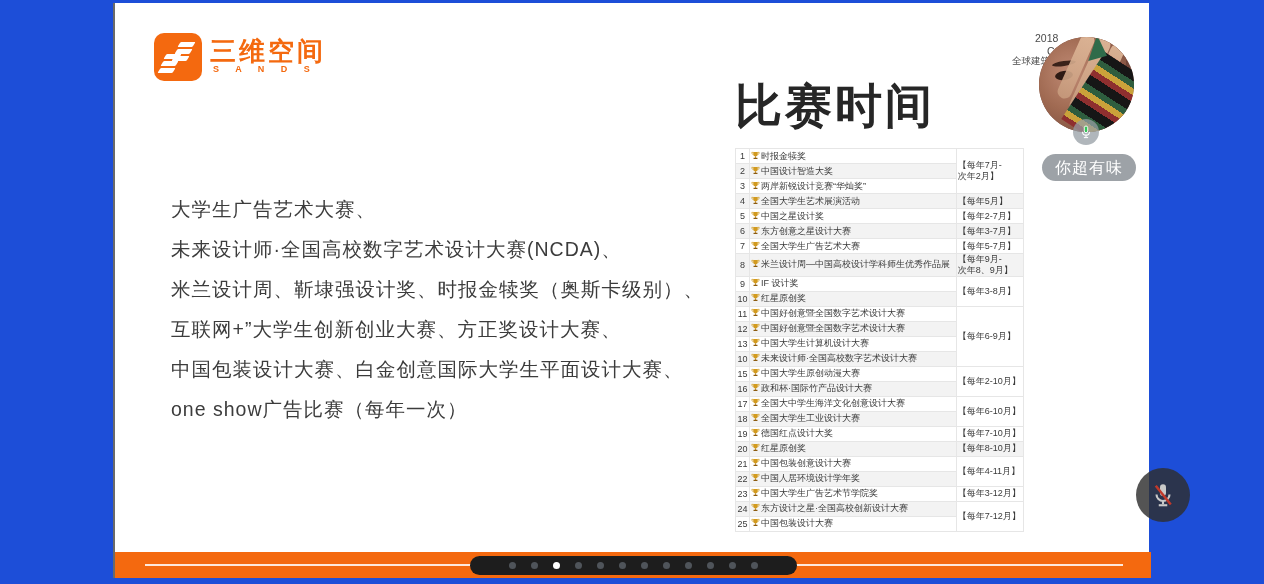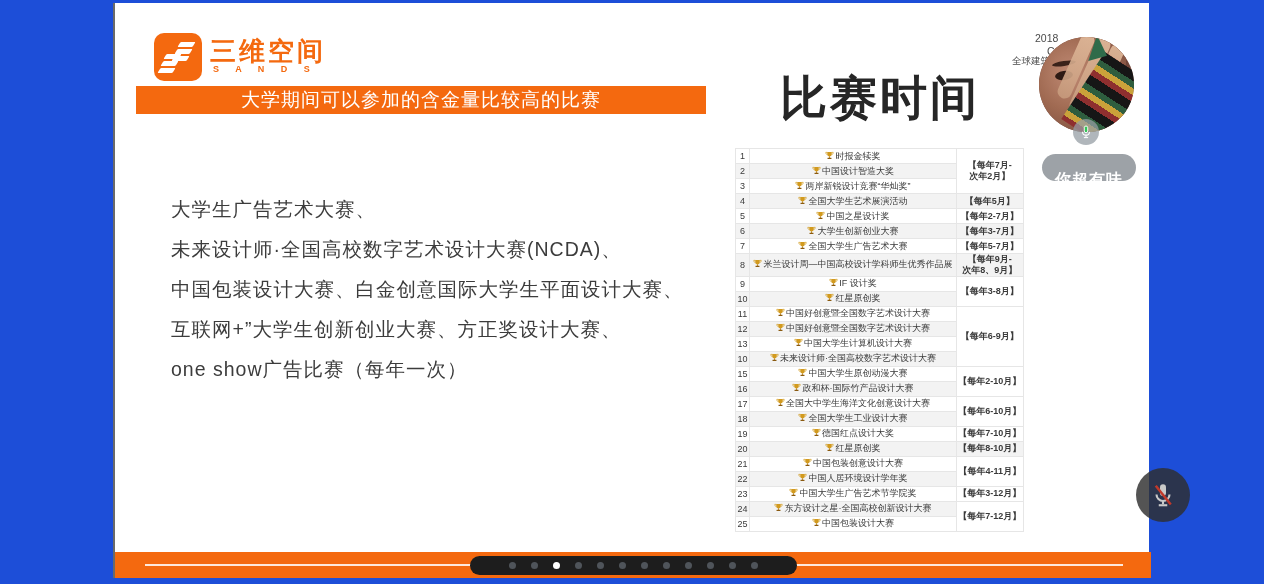--- a/index.html
+++ b/index.html
@@ -26,34 +26,34 @@
   .banner { position:absolute; left:21px; top:83px; width:570px; height:28px;
     background:#F4690F; color:#fff; font-size:19px; display:flex;
     align-items:center; justify-content:center; letter-spacing:1px; }
 
   
   .intro { position:absolute; left:56px; top:186px; width:560px;
     color:#3c3c3c; font-size:19.5px; letter-spacing:1px; }
   .intro div { height:40px; line-height:40px; white-space:nowrap; }
 
   
-  .slide-title { position:absolute; left:620px; top:64px; width:290px;
-    text-align:center; font-size:47px; font-weight:900; color:#262626;
+  .slide-title { position:absolute; left:620px; top:72px; width:290px;
+    text-align:left; font-size:47px; font-weight:900; color:#262626;
     letter-spacing:3px; }
 
   
   .tablewrap { position:absolute; left:620px; top:145px; width:289px; }
   table.comp { border-collapse:collapse; width:289px; table-layout:fixed;
     border:1px solid #d9d9d9; }
   table.comp td { border:1px solid #e6e6e6; font-size:9px; color:#3a3a3a;
     height:15px; padding:0 1px; overflow:hidden; }
   table.comp tr:nth-child(even) td { background:#f3f3f3; }
   td.col-num { width:14px; text-align:center; color:#555; font-size:8.5px; }
-  td.col-name { width:206px; text-align:center; white-space:nowrap; }
-  td.col-time { width:67px; text-align:center; font-weight:bold; color:#3f3f3f;
+  td.col-name { width:206px; text-align:left; white-space:nowrap; }
+  td.col-time { width:67px; font-weight:normal; color:#3f3f3f;
     font-size:8.5px; white-space:pre-line; line-height:1.2; background:#fff; }
   td.col-time.merged { background:#fff !important; }
   .trophy { display:inline-block; vertical-align:-1px; margin-right:1px; }
 
   
   .meta { position:absolute; color:#4a4a4a; z-index:1; }
   .meta-1 { left:920px; top:29px; font-size:10.5px; }
   .meta-2 { left:932px; top:42px; font-size:10.5px; }
   .meta-3 { left:897px; top:52px; font-size:9.5px; }
 
@@ -72,22 +72,22 @@
     transform:rotate(33deg);
     background:repeating-linear-gradient(180deg,#161616 0 9px,#2e5d3e 9px 15px,#caa23a 15px 21px,#8e2f2f 21px 27px); }
   .av-green { position:absolute; left:46px; top:-2px; width:22px; height:26px;
     background:#2f6b4a; clip-path:polygon(15% 100%, 55% 0, 100% 80%); }
 
   .mic-on { position:absolute; left:958px; top:116px; width:26px; height:26px;
     border-radius:50%; background:rgba(150,158,164,.75); z-index:3;
     display:flex; align-items:center; justify-content:center; }
 
   .name-tag { position:absolute; left:927px; top:151px; height:27px;
-    padding:12px 13px; border-radius:14px; background:rgba(130,136,142,.78);
-    color:#fff; font-size:16px; line-height:27px; letter-spacing:1px; z-index:3;font-weight:bold; }
+    padding:0 13px; border-radius:14px; background:rgba(130,136,142,.78);
+    color:#fff; font-size:16px; line-height:27px; letter-spacing:1px; z-index:3; }
 
   
   .bottombar { position:absolute; left:0; bottom:0; width:1036px; height:26px;
     background:#F4690F; }
   .bb-line { position:absolute; left:30px; right:28px; top:12px; height:1.5px;
     background:rgba(255,255,255,.85); }
   .home-pill { position:absolute; left:355px; top:4px; width:327px; height:19px;
     border-radius:10px; background:#1d1d1d; display:flex; align-items:center;
     justify-content:center; gap:15px; }
   .dot { width:7px; height:7px; border-radius:50%; background:#78828c; opacity:.55; }
@@ -112,27 +112,27 @@
         <span class="ls4"></span>
           <span class="ls5"></span>
           <span class="ls6"></span>
       </div>
       <div class="logo-text">
         <div class="logo-cn">三维空间</div>
         <div class="logo-en">S A N D S</div>
       </div>
     </div>
 
-    <div class="banner">大学期间可以参加的含金量比较高的比赛</div>
 
     <div class="intro">
       <div>大学生广告艺术大赛、</div>
       <div>未来设计师·全国高校数字艺术设计大赛(NCDA)、</div>
+      <div>米兰设计周、靳埭强设计奖、时报金犊奖（奥斯卡级别）、</div>
+      <div>互联网+”大学生创新创业大赛、方正奖设计大赛、</div>
       <div>中国包装设计大赛、白金创意国际大学生平面设计大赛、</div>
-      <div>互联网+”大学生创新创业大赛、方正奖设计大赛、</div>
       <div>one show广告比赛（每年一次）</div>
     </div>
 
     <div class="slide-title">比赛时间</div>
 
     <div class="tablewrap">
       <table class="comp">
         <tbody>
             <tr>
               <td class="col-num">1</td>
@@ -195,21 +195,21 @@
             </tr>
             <tr>
               <td class="col-num">6</td>
               <td class="col-name"><span class="trophy">
   <svg width="9" height="9" viewBox="0 0 20 20" aria-hidden="true">
     <path d="M5 2h10v4c0 3.2-2.1 6-5 6S5 9.2 5 6z" fill="#D29A1E"></path>
     <path d="M5 3H1.8c0 3.4 1.8 5.4 4.4 5.6M15 3h3.2c0 3.4-1.8 5.4-4.4 5.6" fill="none" stroke="#D29A1E" stroke-width="1.6"></path>
     <rect x="8.9" y="12" width="2.2" height="3.2" fill="#b9820f"></rect>
     <rect x="5.6" y="15.2" width="8.8" height="2.6" rx="0.6" fill="#8a5a10"></rect>
   </svg>
-</span><span>大学生创新创业大赛</span></td>
+</span><span>东方创意之星设计大赛</span></td>
               <td class="col-time" rowspan="1">【每年3-7月】</td>
             </tr>
             <tr>
               <td class="col-num">7</td>
               <td class="col-name"><span class="trophy">
   <svg width="9" height="9" viewBox="0 0 20 20" aria-hidden="true">
     <path d="M5 2h10v4c0 3.2-2.1 6-5 6S5 9.2 5 6z" fill="#D29A1E"></path>
     <path d="M5 3H1.8c0 3.4 1.8 5.4 4.4 5.6M15 3h3.2c0 3.4-1.8 5.4-4.4 5.6" fill="none" stroke="#D29A1E" stroke-width="1.6"></path>
     <rect x="8.9" y="12" width="2.2" height="3.2" fill="#b9820f"></rect>
     <rect x="5.6" y="15.2" width="8.8" height="2.6" rx="0.6" fill="#8a5a10"></rect>

